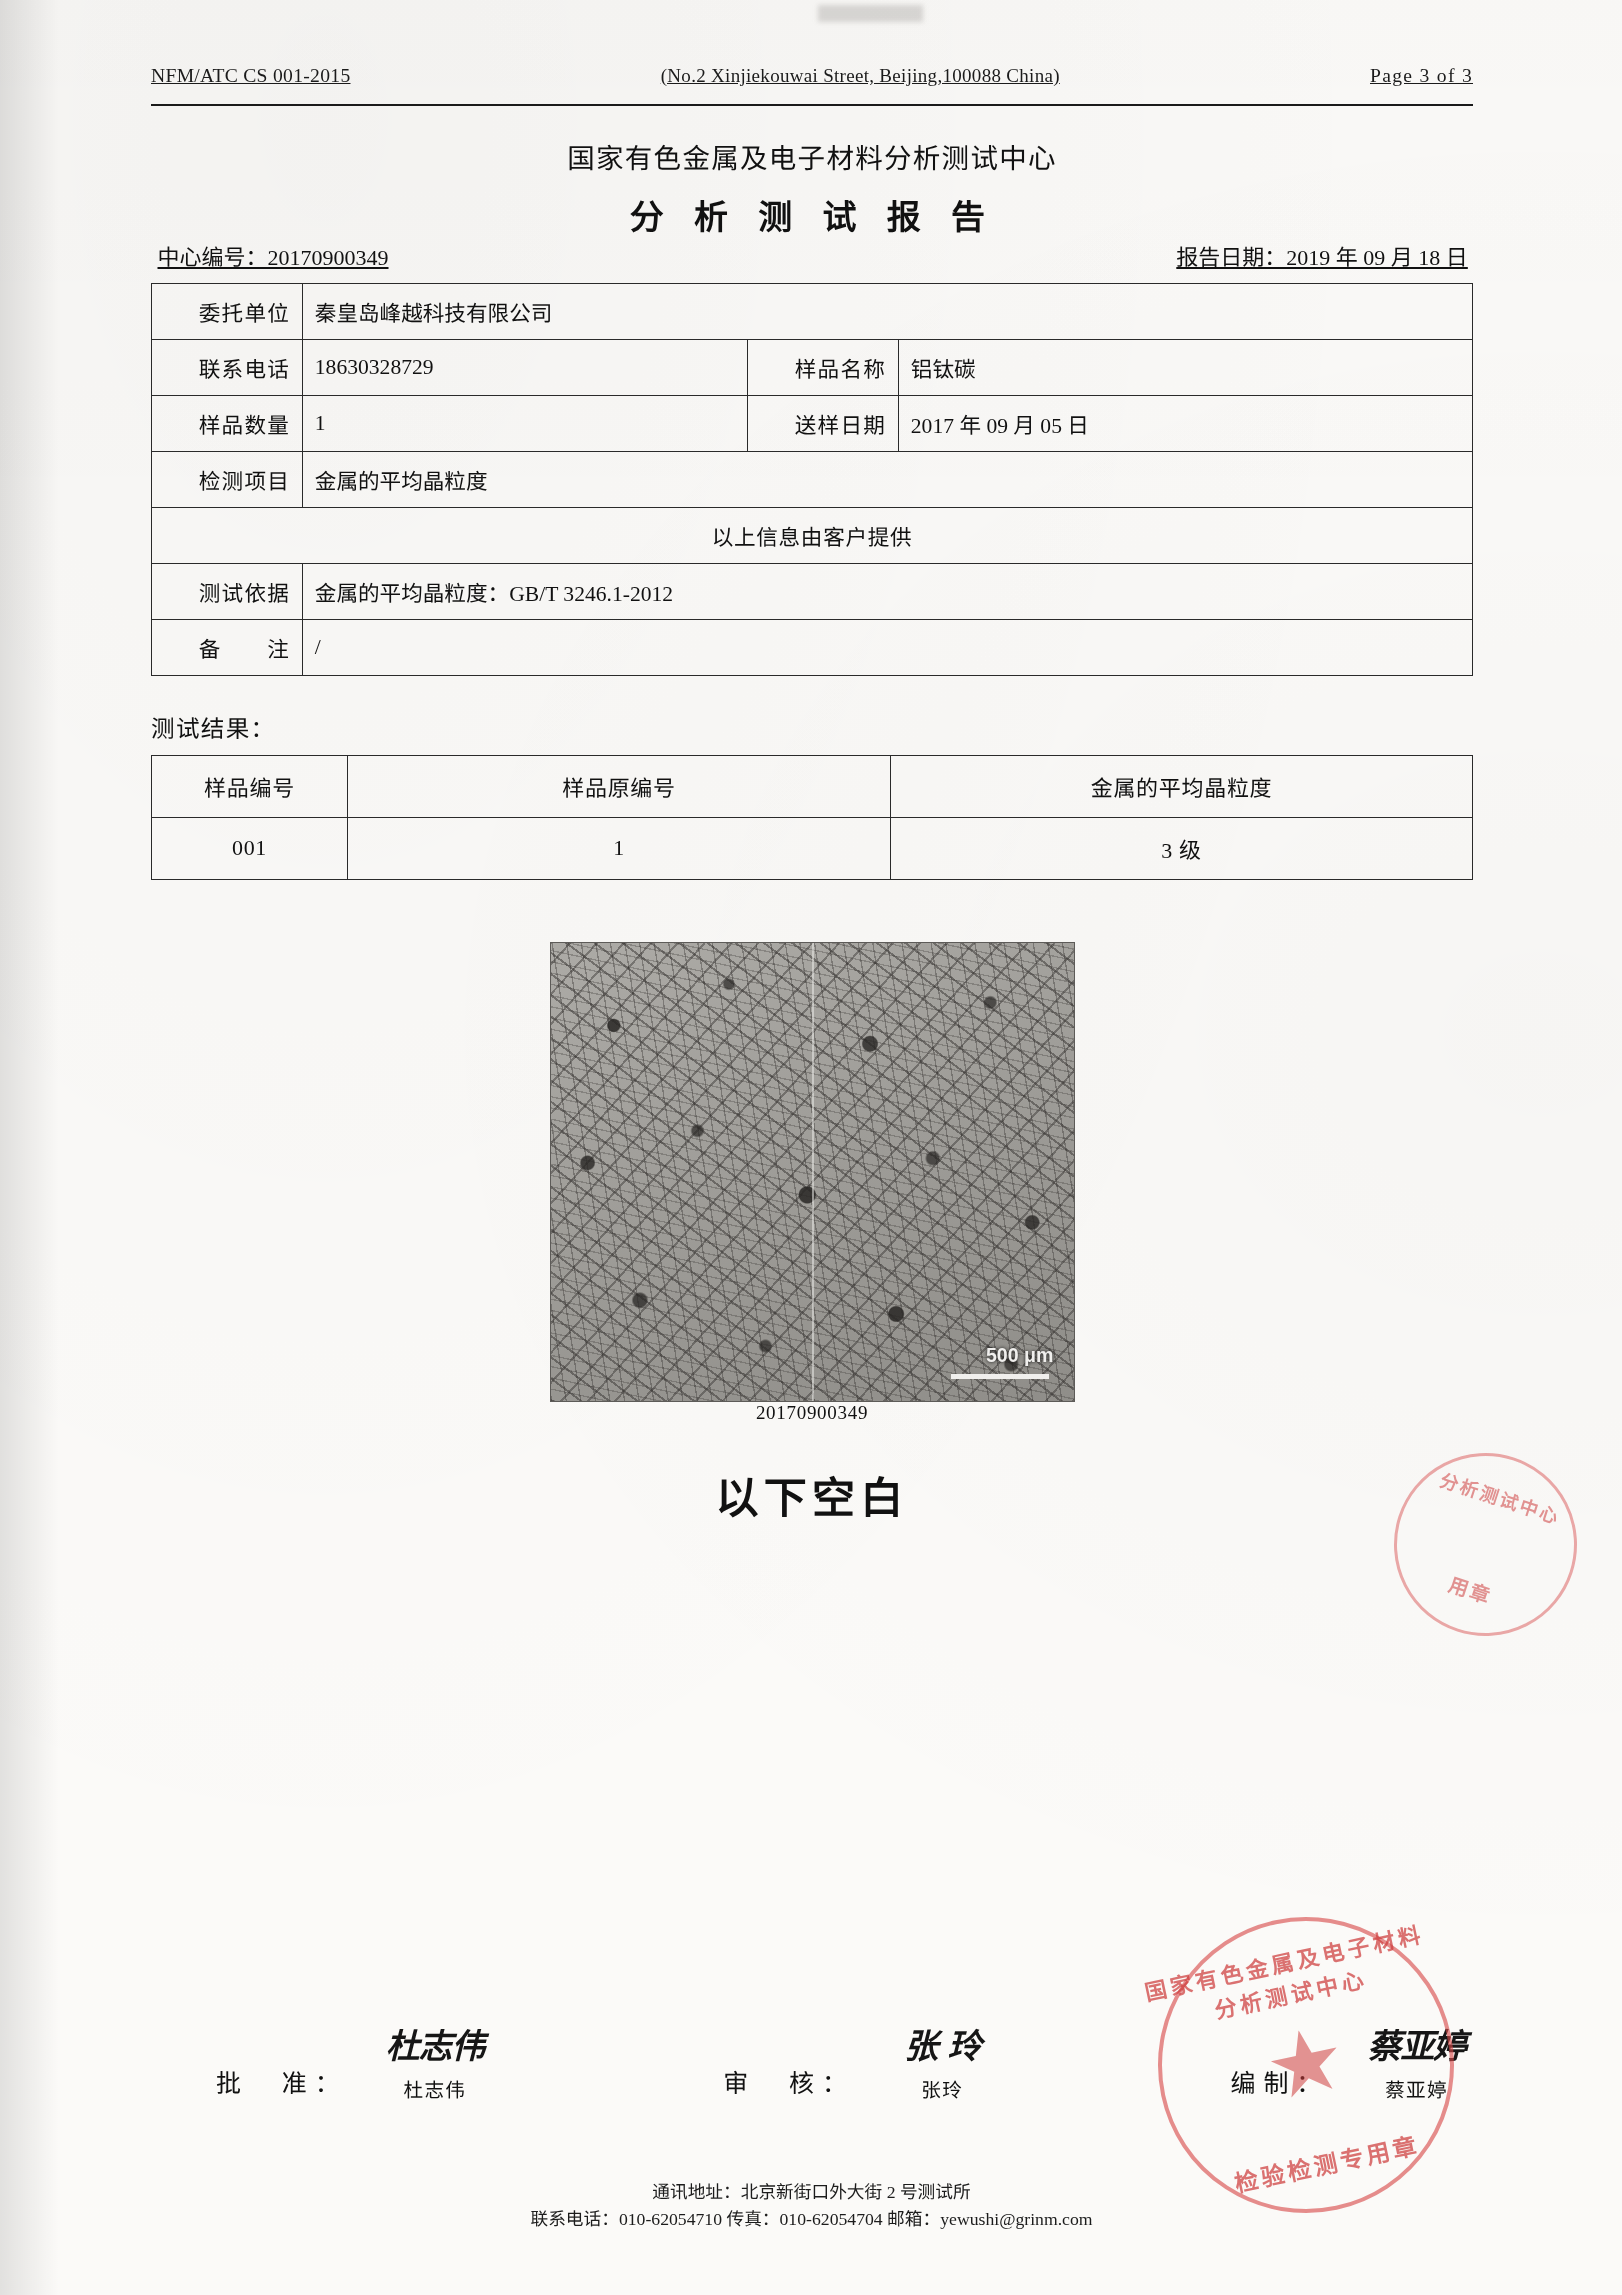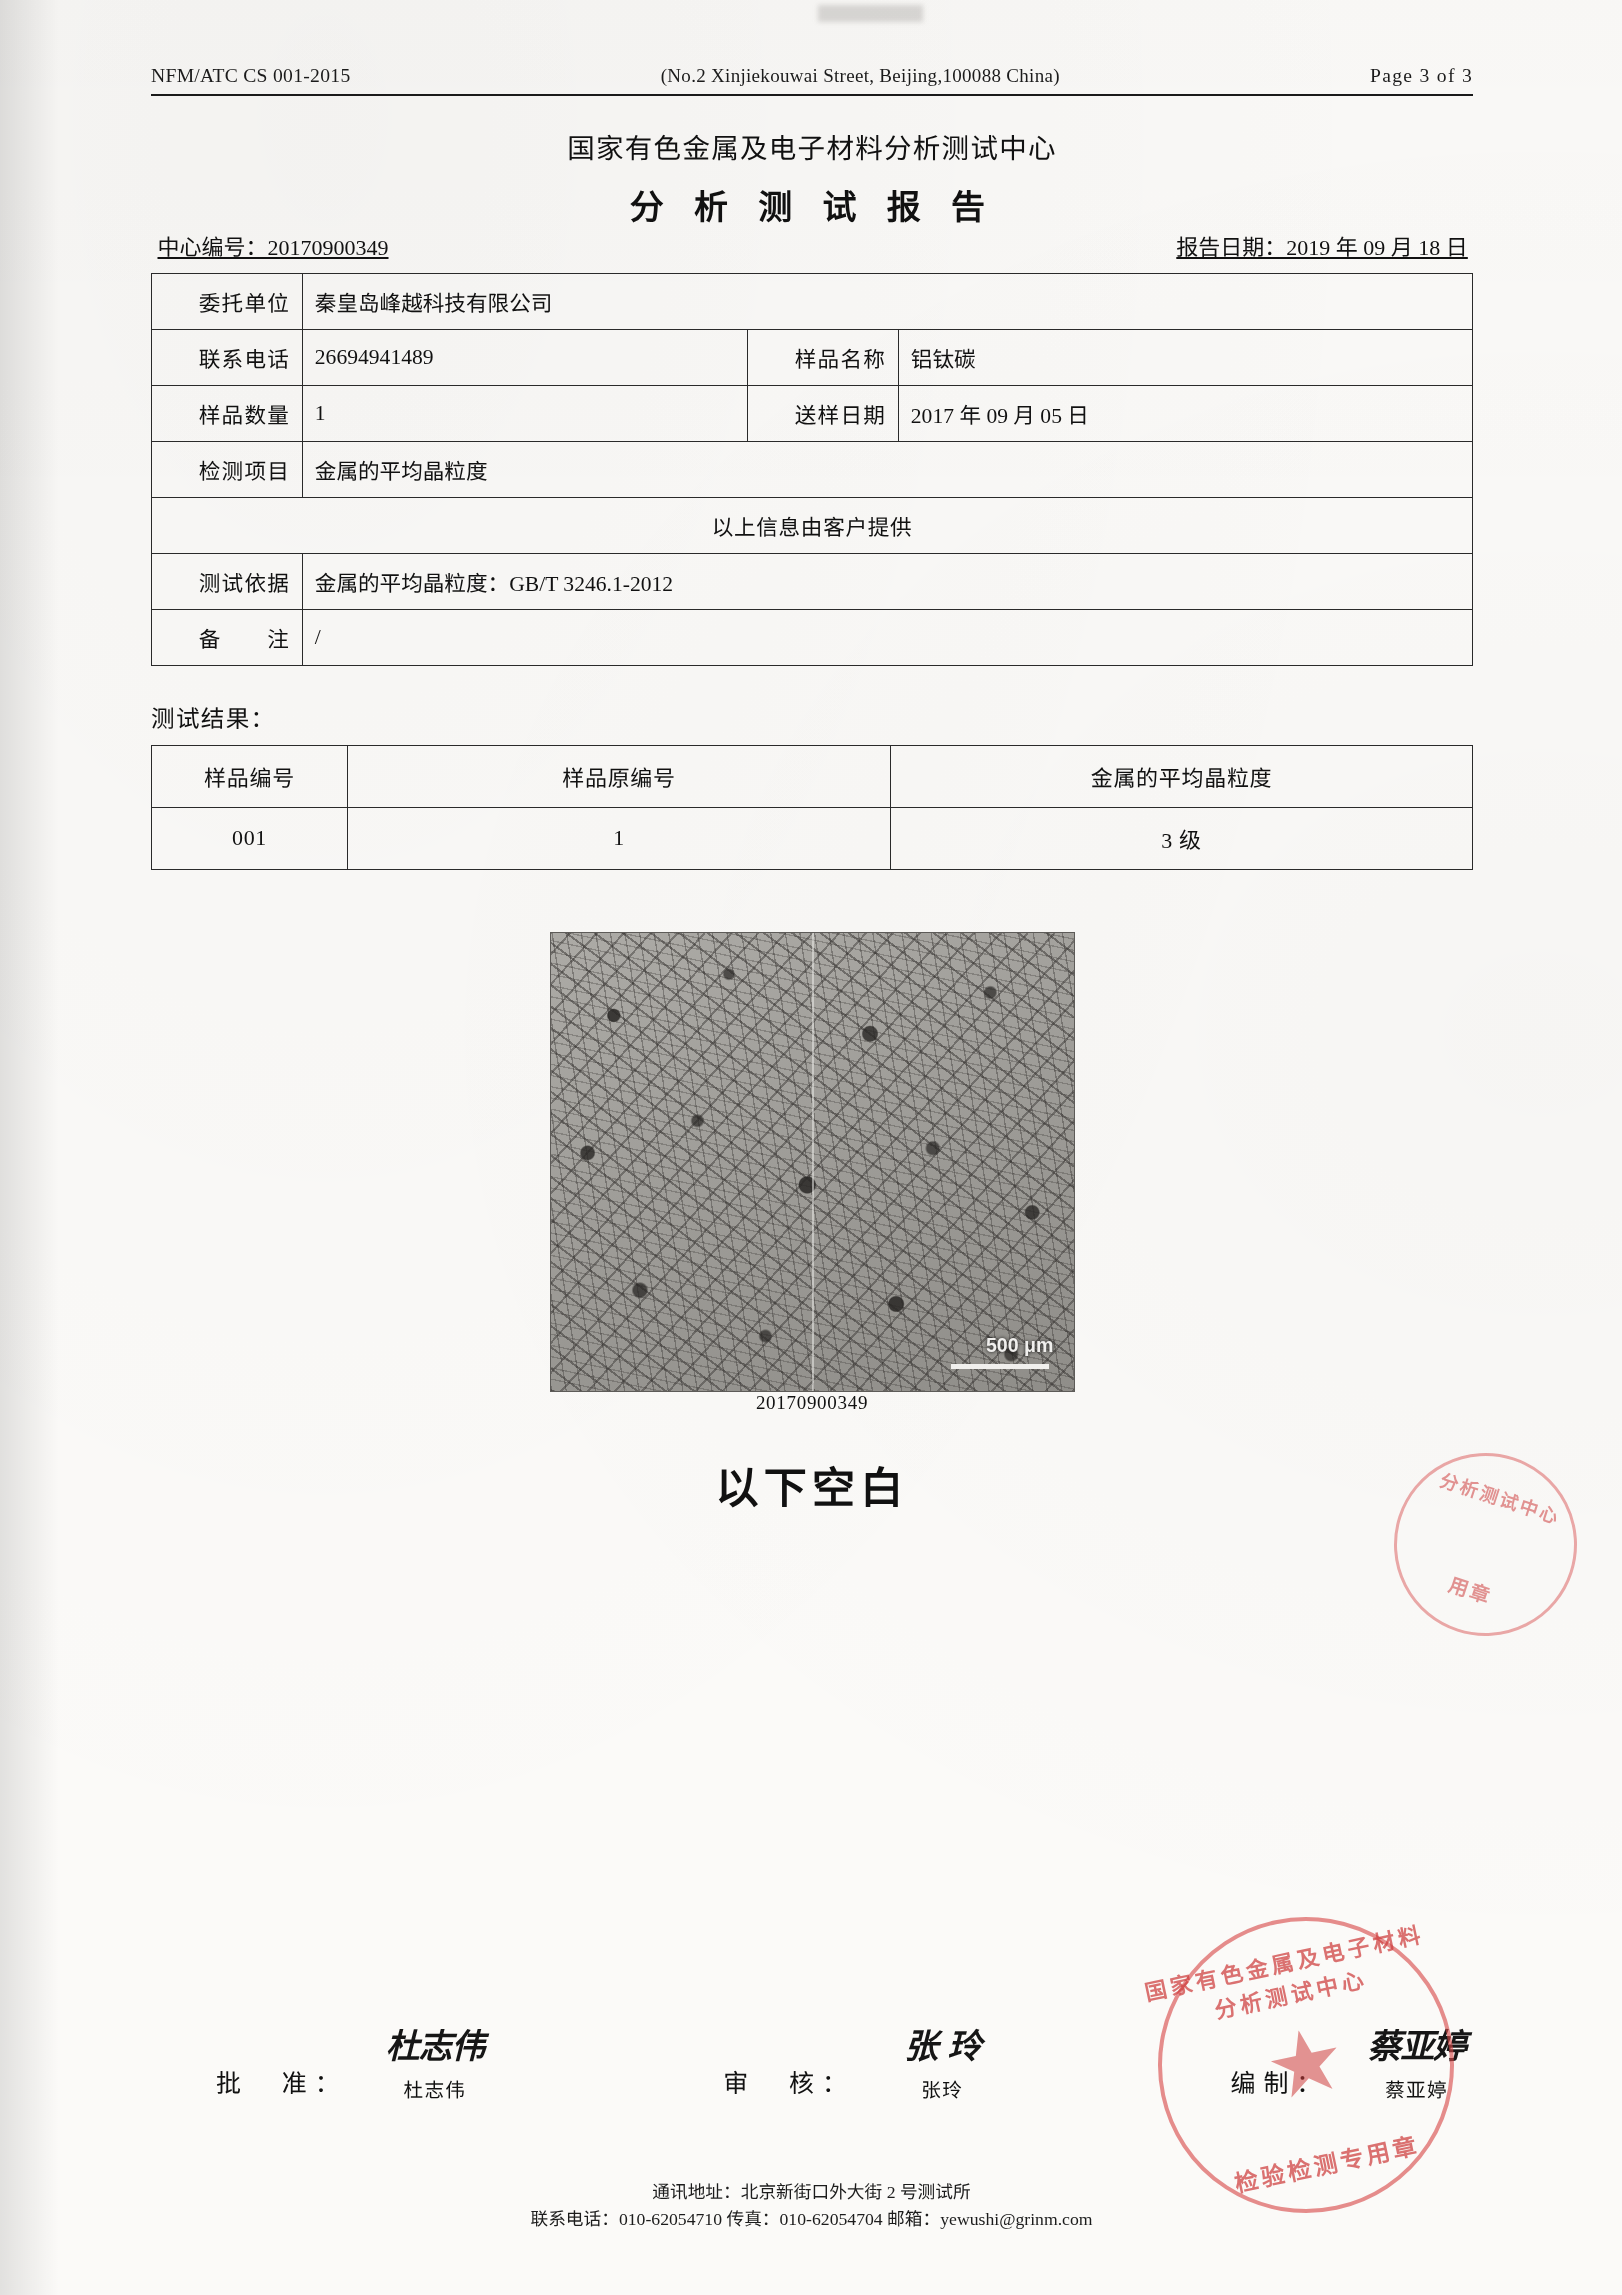--- a/index.html
+++ b/index.html
@@ -37,23 +37,24 @@
     width: 1322px;
   }
 
   
   .doc-header {
     display: flex;
     align-items: flex-end;
     justify-content: space-between;
     font-size: 19.6px;
     letter-spacing: 0.3px;
-    padding-bottom: 7px;
+    padding-bottom: 17px;
     border-bottom: 2px solid #1a1a1a;
     color: #1b1b1b;
+    text-decoration: underline;
   }
   .doc-header .hdr-left { white-space: nowrap; }
   .doc-header .hdr-center { white-space: nowrap; font-size: 19px; }
   .doc-header .hdr-right { white-space: nowrap; letter-spacing: 1.3px; }
 
   .title-main {
     text-align: center;
     font-size: 27.5px;
     font-weight: 500;
     margin-top: 30px;
@@ -369,21 +370,21 @@
         <col style="width:151px">
         <col>
       </colgroup>
       <tbody>
         <tr>
           <td class="lbl">委托单位</td>
           <td class="val" colspan="3">秦皇岛峰越科技有限公司</td>
         </tr>
         <tr>
           <td class="lbl">联系电话</td>
-          <td class="val">26694941489</td>
+          <td class="val">18630328729</td>
           <td class="lbl">样品名称</td>
           <td class="val">铝钛碳</td>
         </tr>
         <tr>
           <td class="lbl">样品数量</td>
           <td class="val">1</td>
           <td class="lbl">送样日期</td>
           <td class="val">2017 年 09 月 05 日</td>
         </tr>
         <tr>

